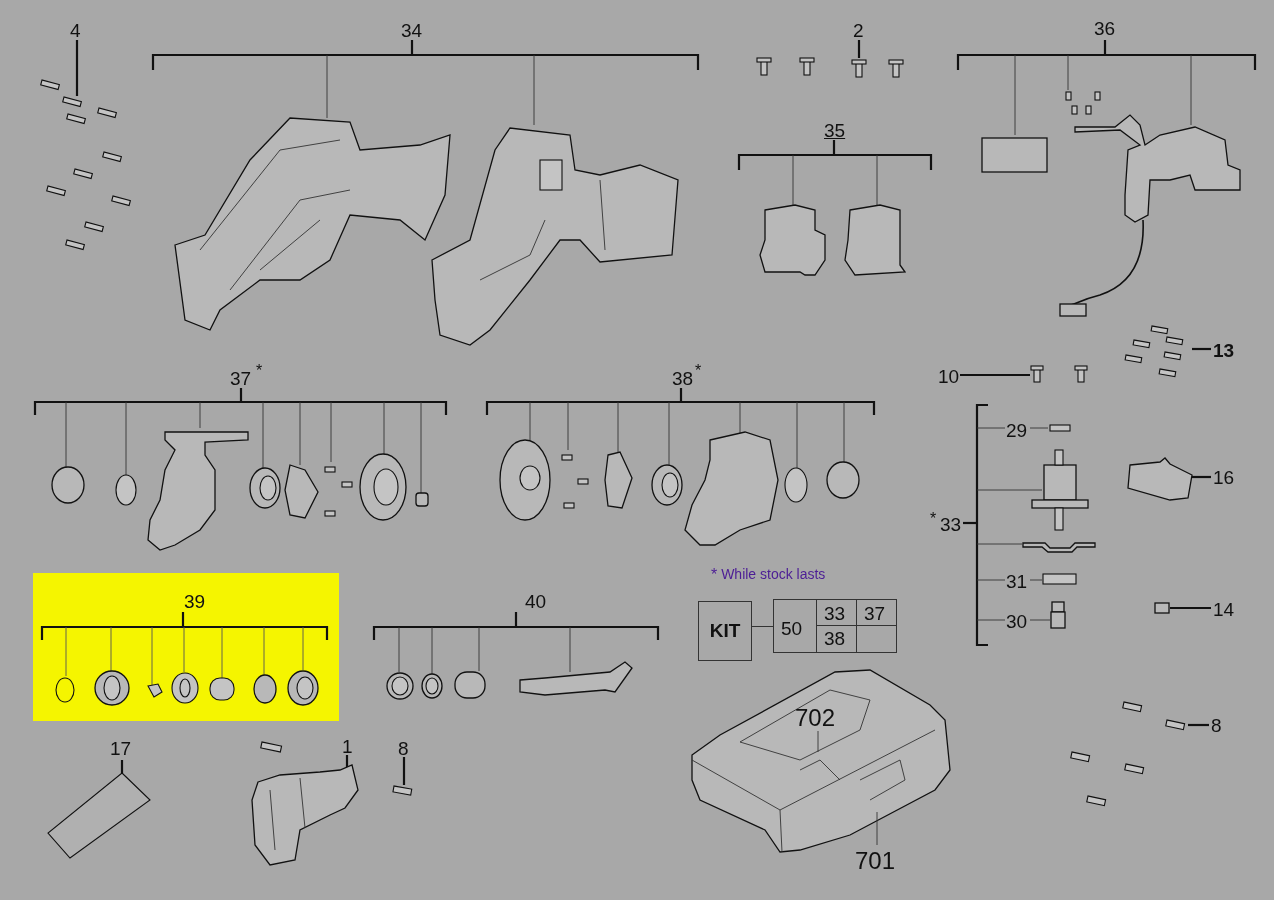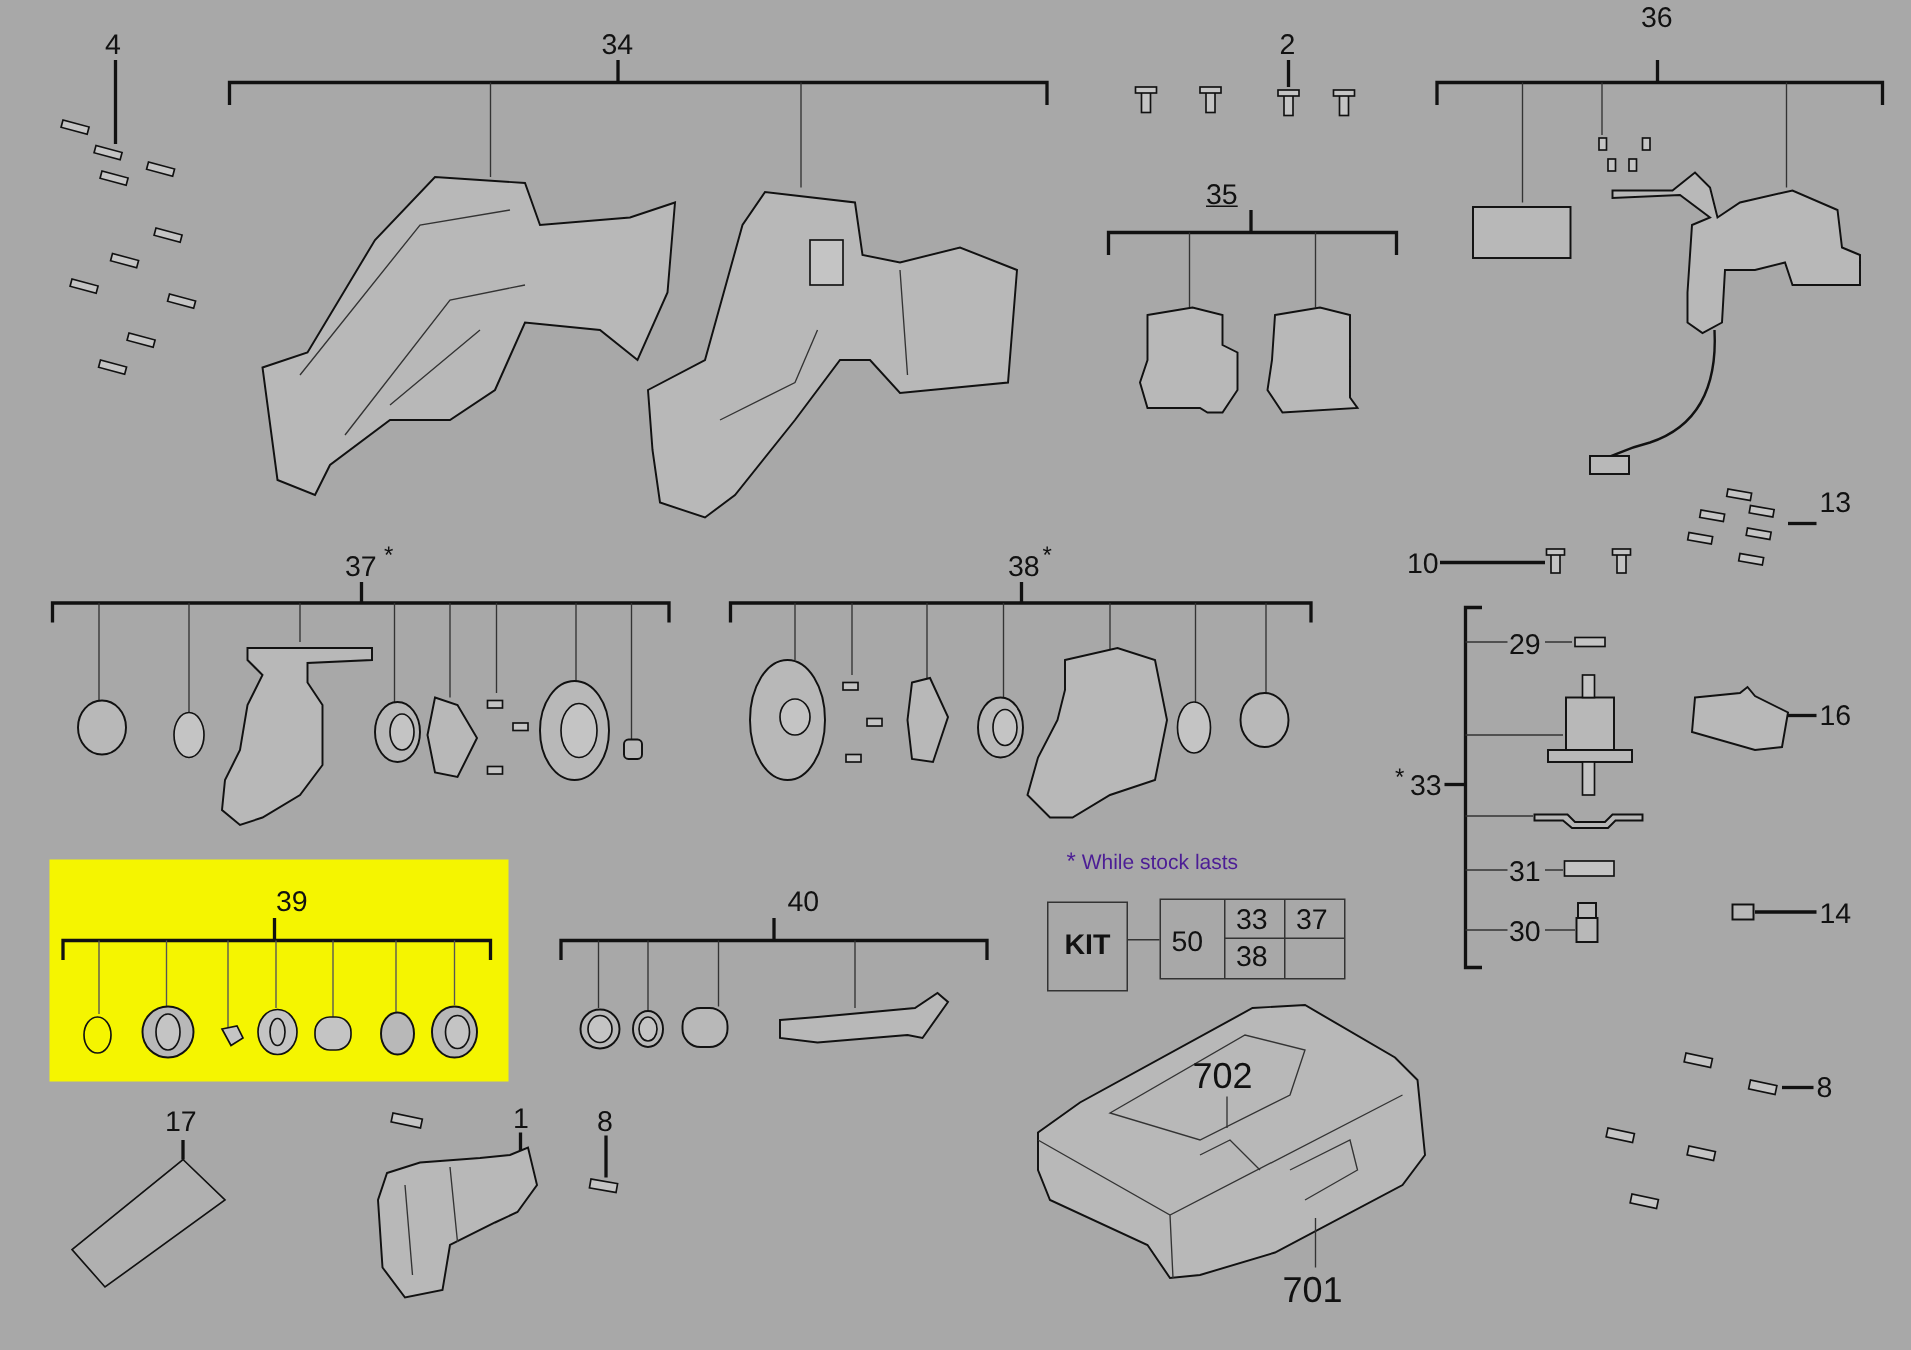--- a/index.html
+++ b/index.html
@@ -248,23 +248,23 @@
       <rect x="1126" y="764" width="18" height="6" transform="rotate(12 1126 764)"></rect>
       <rect x="1088" y="796" width="18" height="6" transform="rotate(12 1088 796)"></rect>
     </g>
     <path class="ln" d="M1188 725 L1209 725"></path>
   </g>
 </svg>
 
 <span class="lbl" style="left:70px;top:21px;">4</span>
 <span class="lbl" style="left:401px;top:21px;">34</span>
 <span class="lbl" style="left:853px;top:21px;">2</span>
-<span class="lbl" style="left:1094px;top:3px;">36</span>
-<span class="lbl" style="left:804px;top:121px;text-decoration:underline;">35</span>
-<span class="lbl" style="left:1213px;top:326px;">13</span>
+<span class="lbl" style="left:1094px;top:19px;">36</span>
+<span class="lbl" style="left:824px;top:121px;text-decoration:underline;">35</span>
+<span class="lbl" style="left:1213px;top:341px;font-weight:bold;">13</span>
 <span class="lbl" style="left:938px;top:367px;">10</span>
 
 <span class="lbl" style="left:230px;top:369px;">37</span>
 <span class="lbl" style="left:256px;top:361px;font-size:16px;">*</span>
 <span class="lbl" style="left:672px;top:369px;">38</span>
 <span class="lbl" style="left:695px;top:361px;font-size:16px;">*</span>
 
 <span class="lbl" style="left:1006px;top:421px;">29</span>
 <span class="lbl" style="left:1213px;top:468px;">16</span>
 <span class="lbl" style="left:930px;top:509px;font-size:16px;">*</span>

